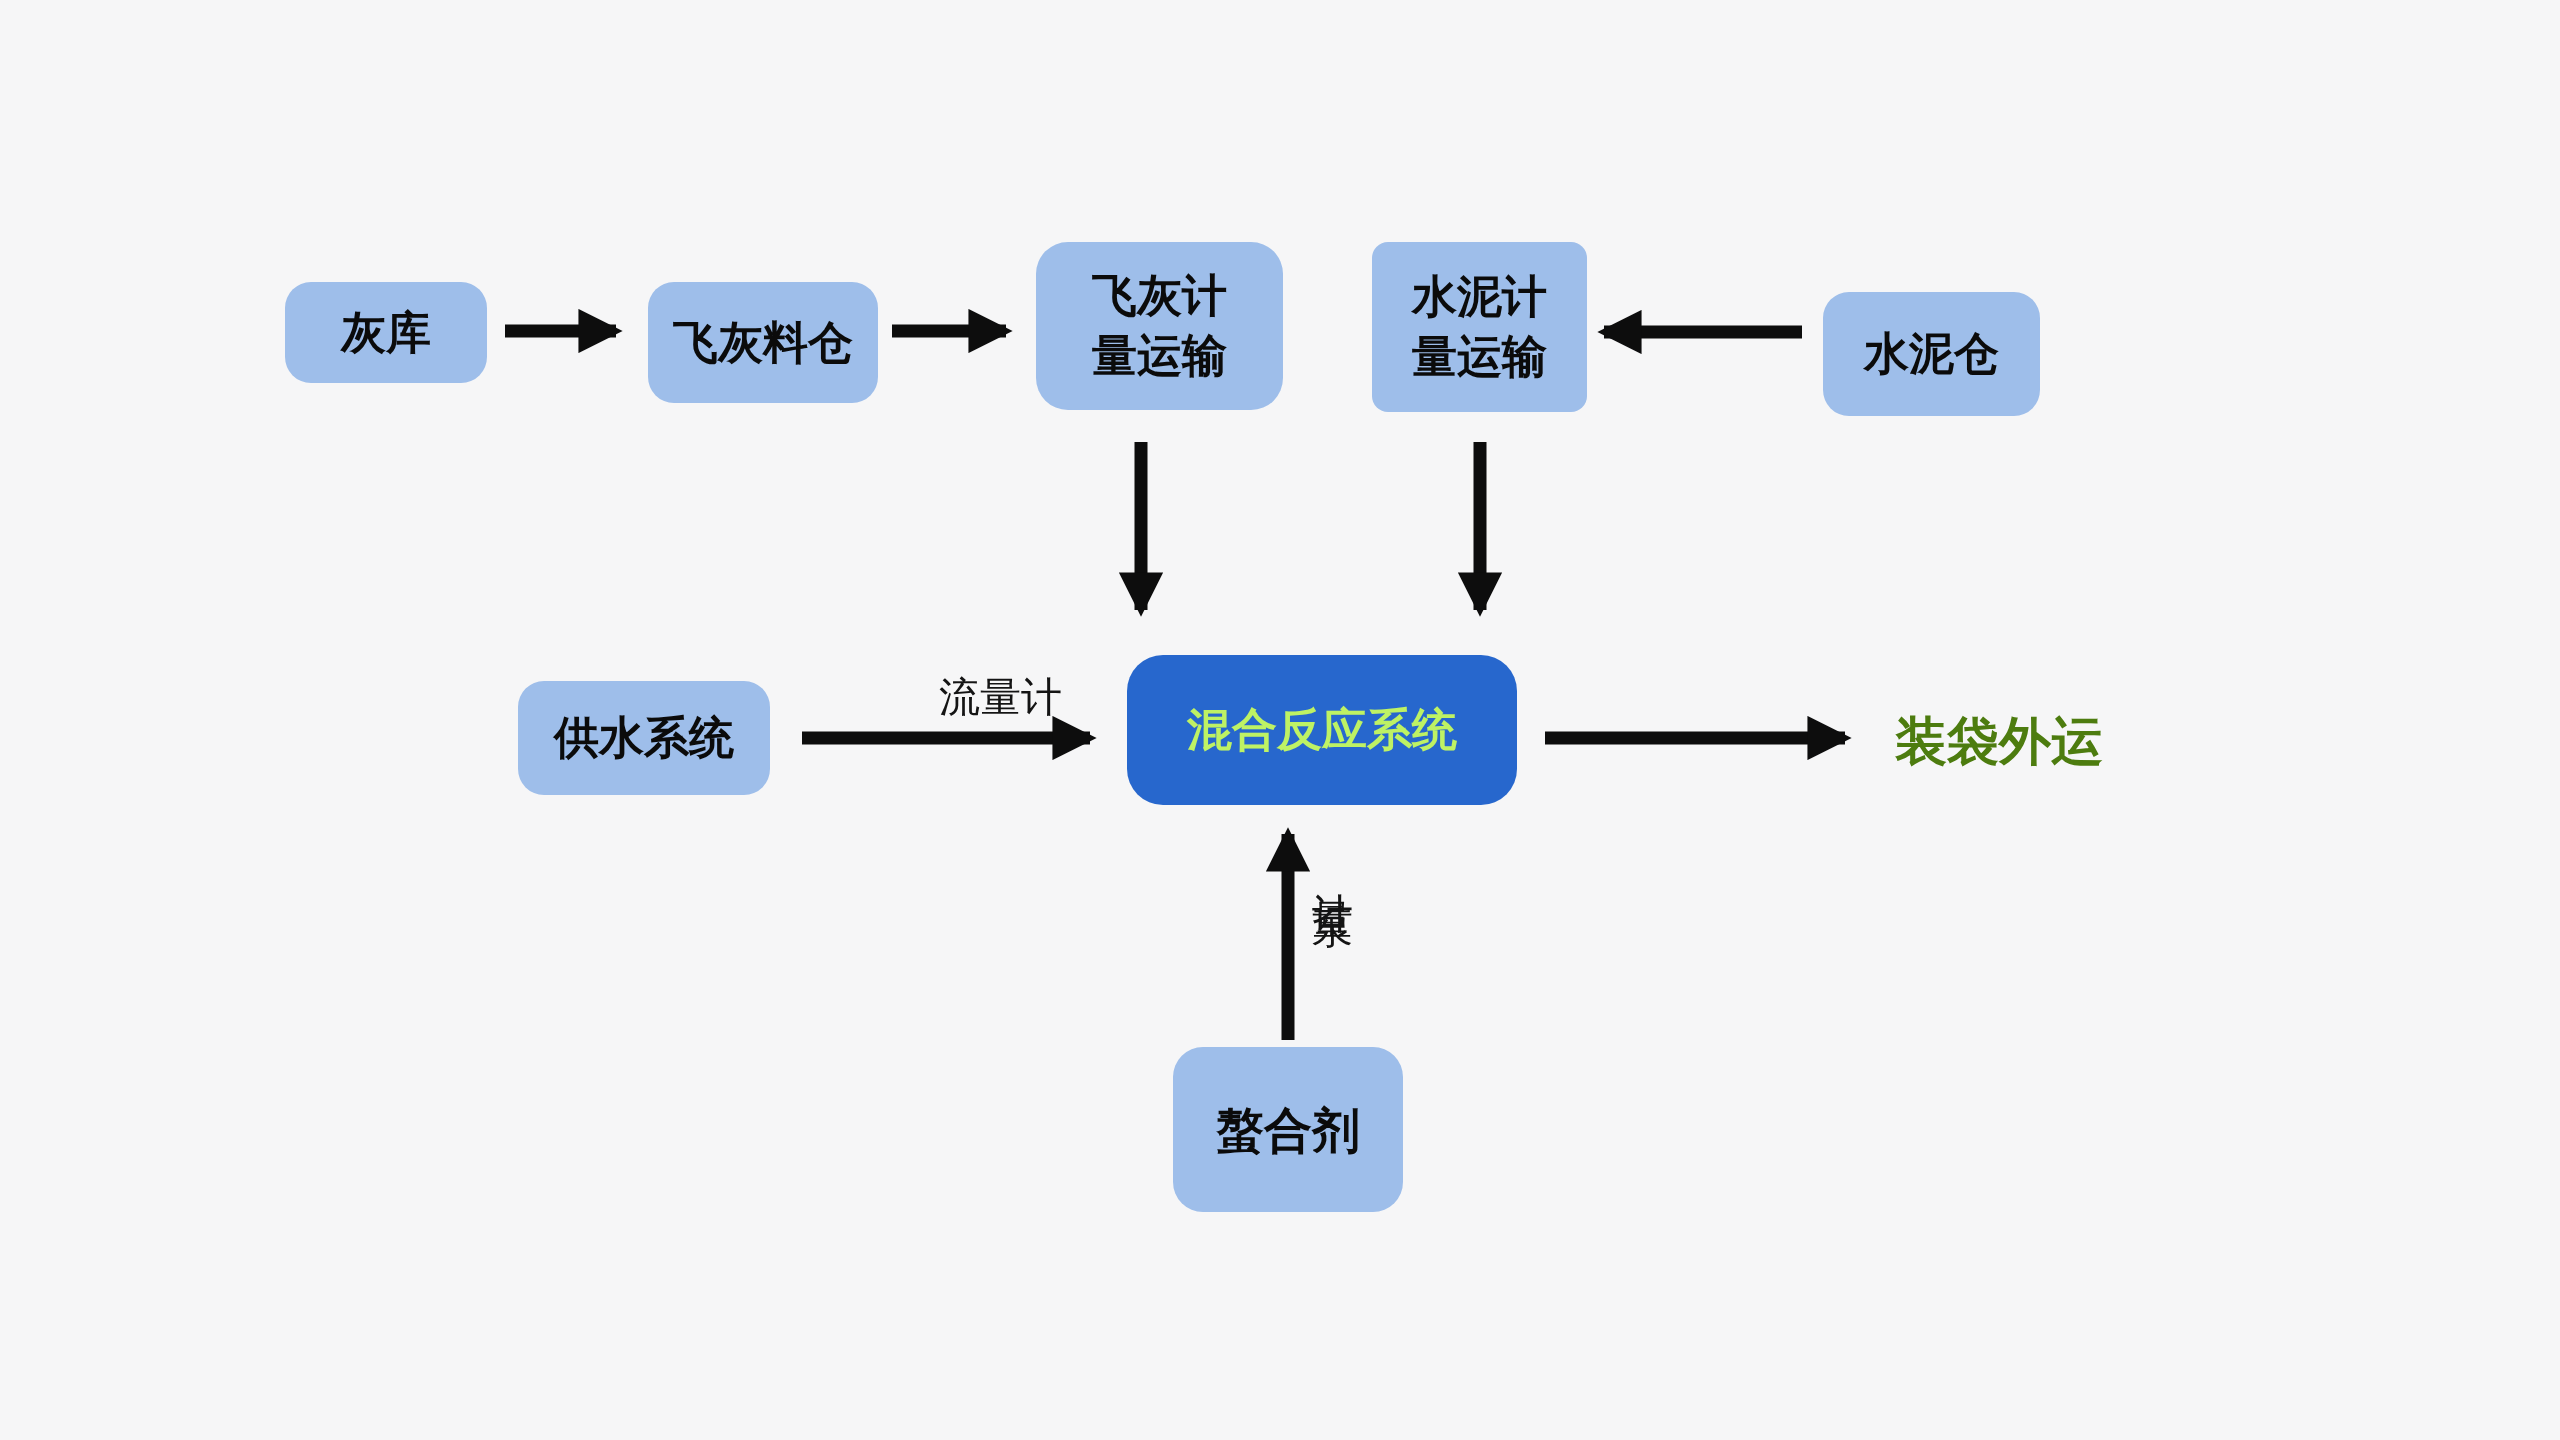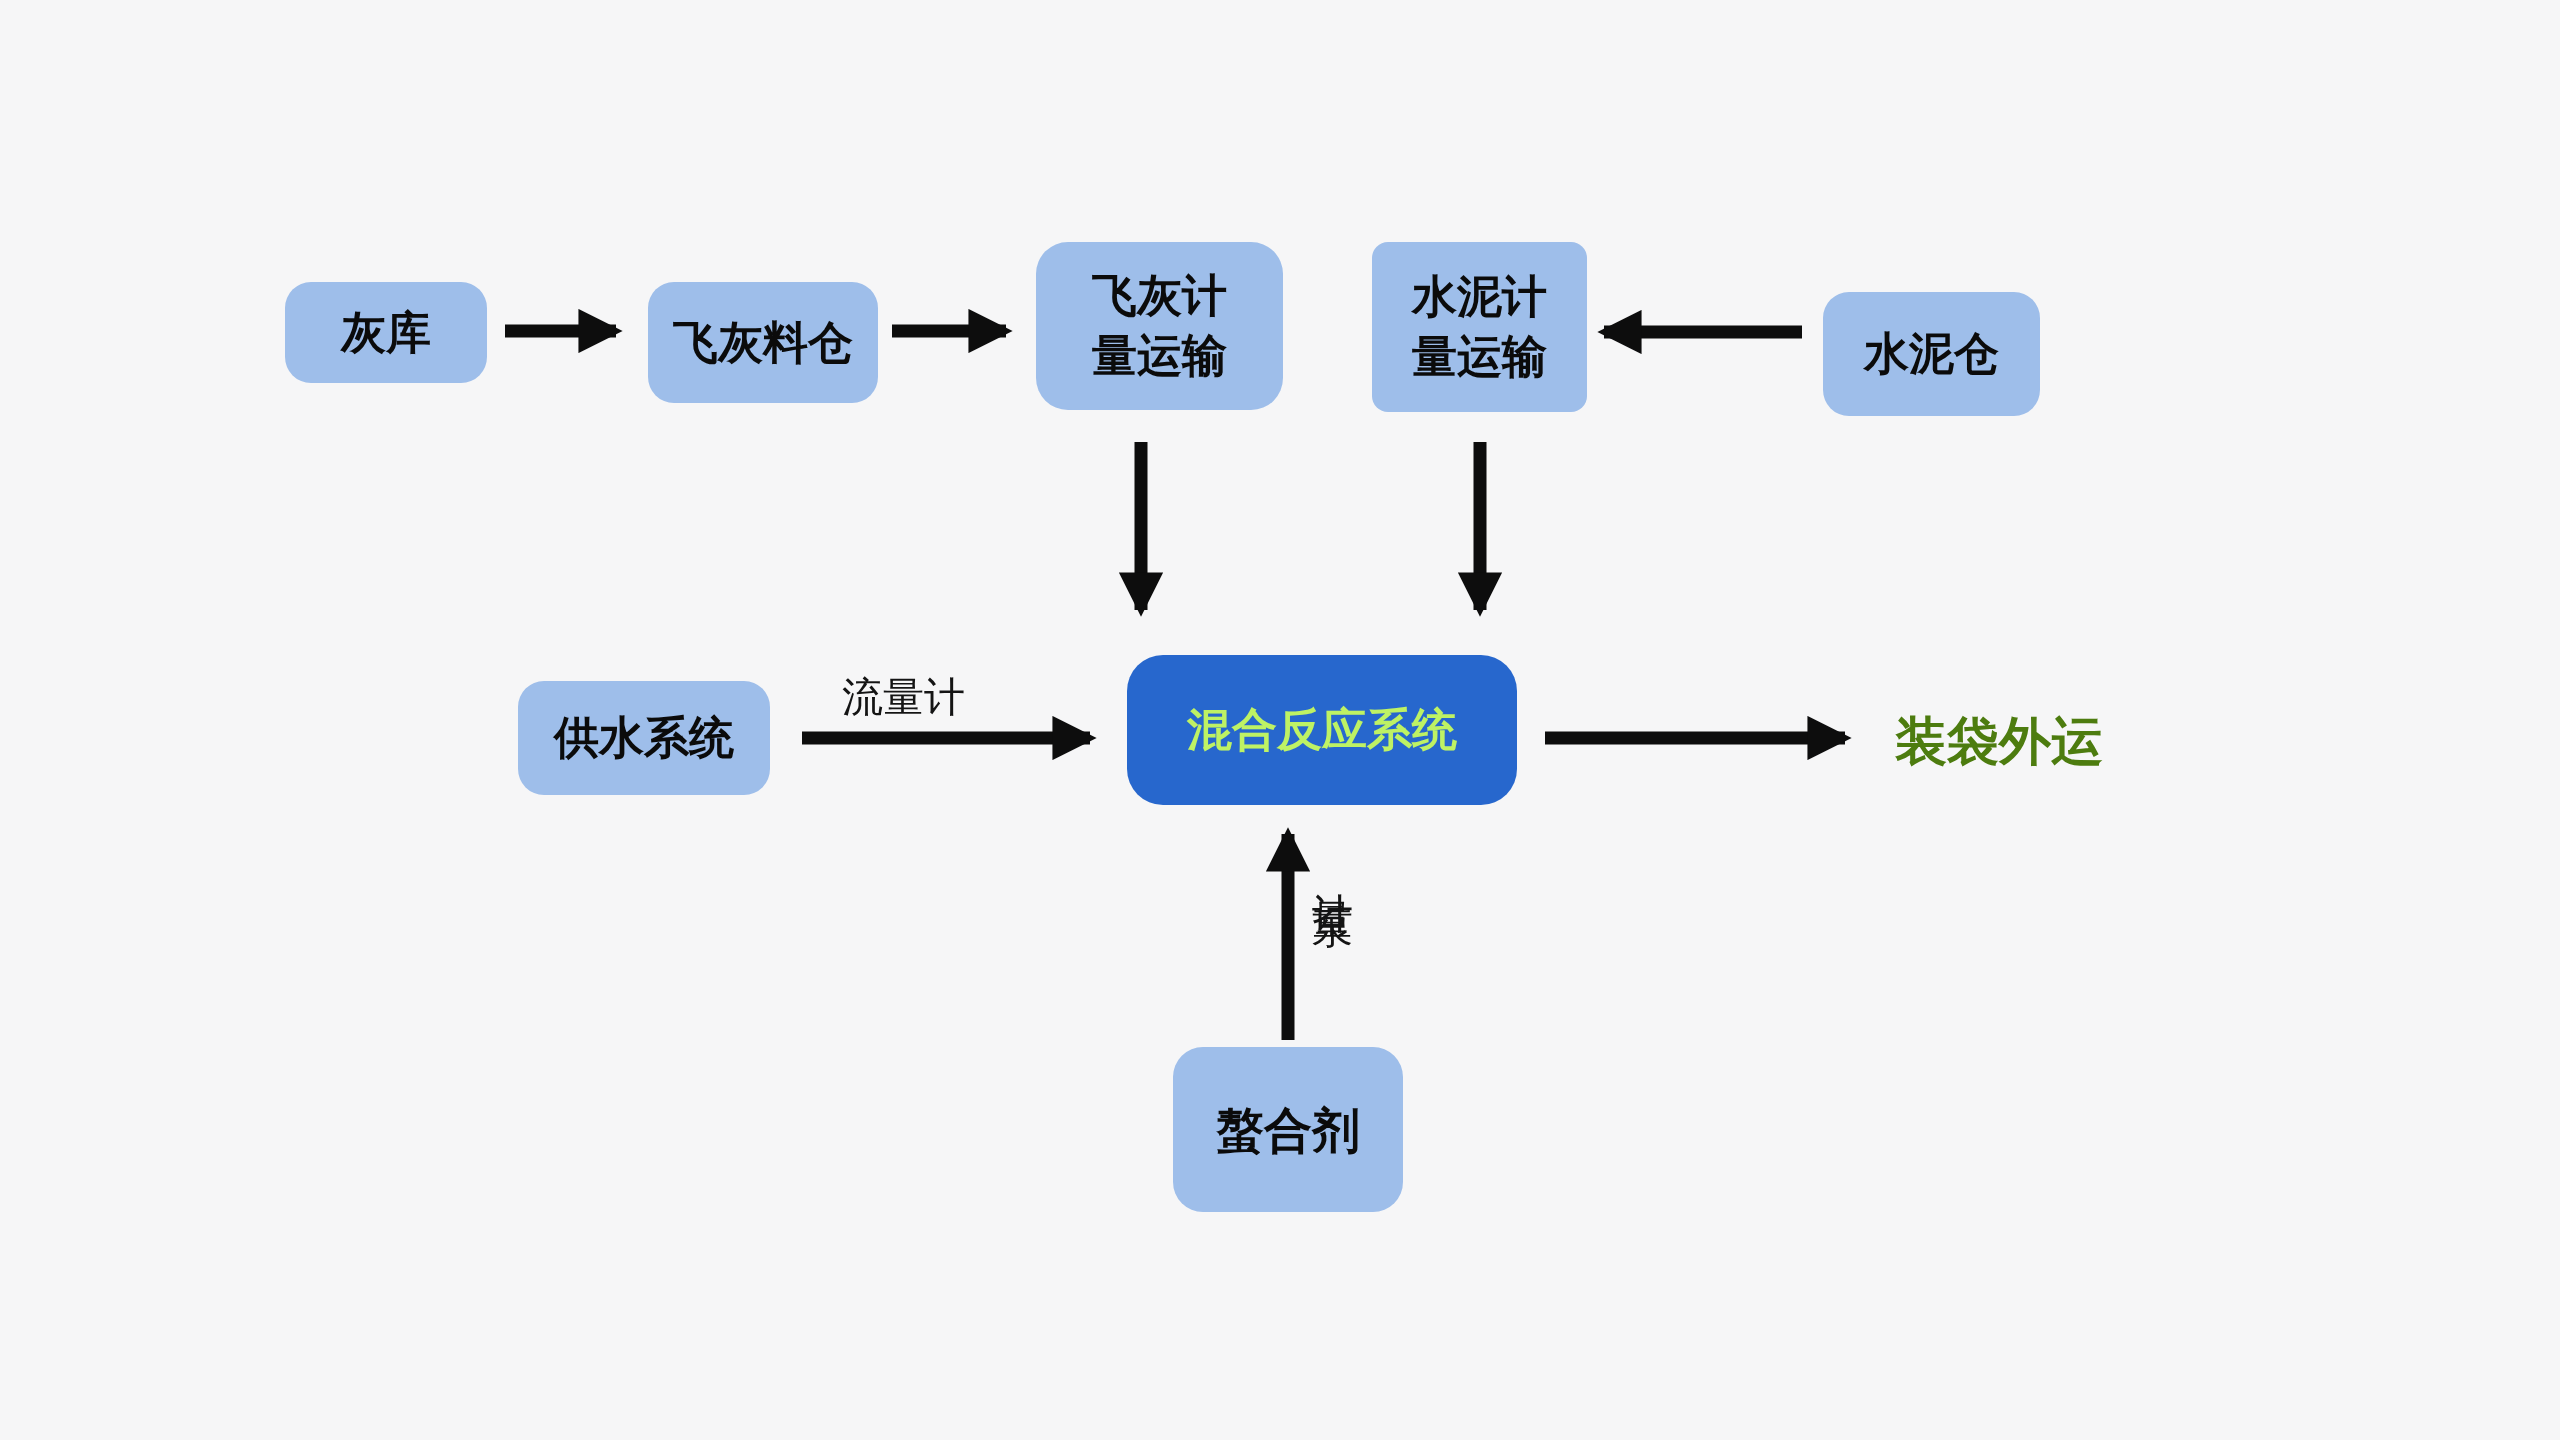--- a/index.html
+++ b/index.html
@@ -59,21 +59,21 @@
     white-space: nowrap;
   }
   .edge-label {
     position: absolute;
     color: #141414;
     font-weight: 500;
     font-size: 41px;
   }
   .l-flow-meter {
     left: 842px; top: 670px; width: 220px;
-    text-align: left;
+    text-align: right;
   }
   .l-metering-pump {
     left: 1306px; top: 860px; height: 170px;
     writing-mode: vertical-rl;
     text-orientation: upright;
     letter-spacing: 9px;
     text-align: left;
   }
 </style>
 </head>

